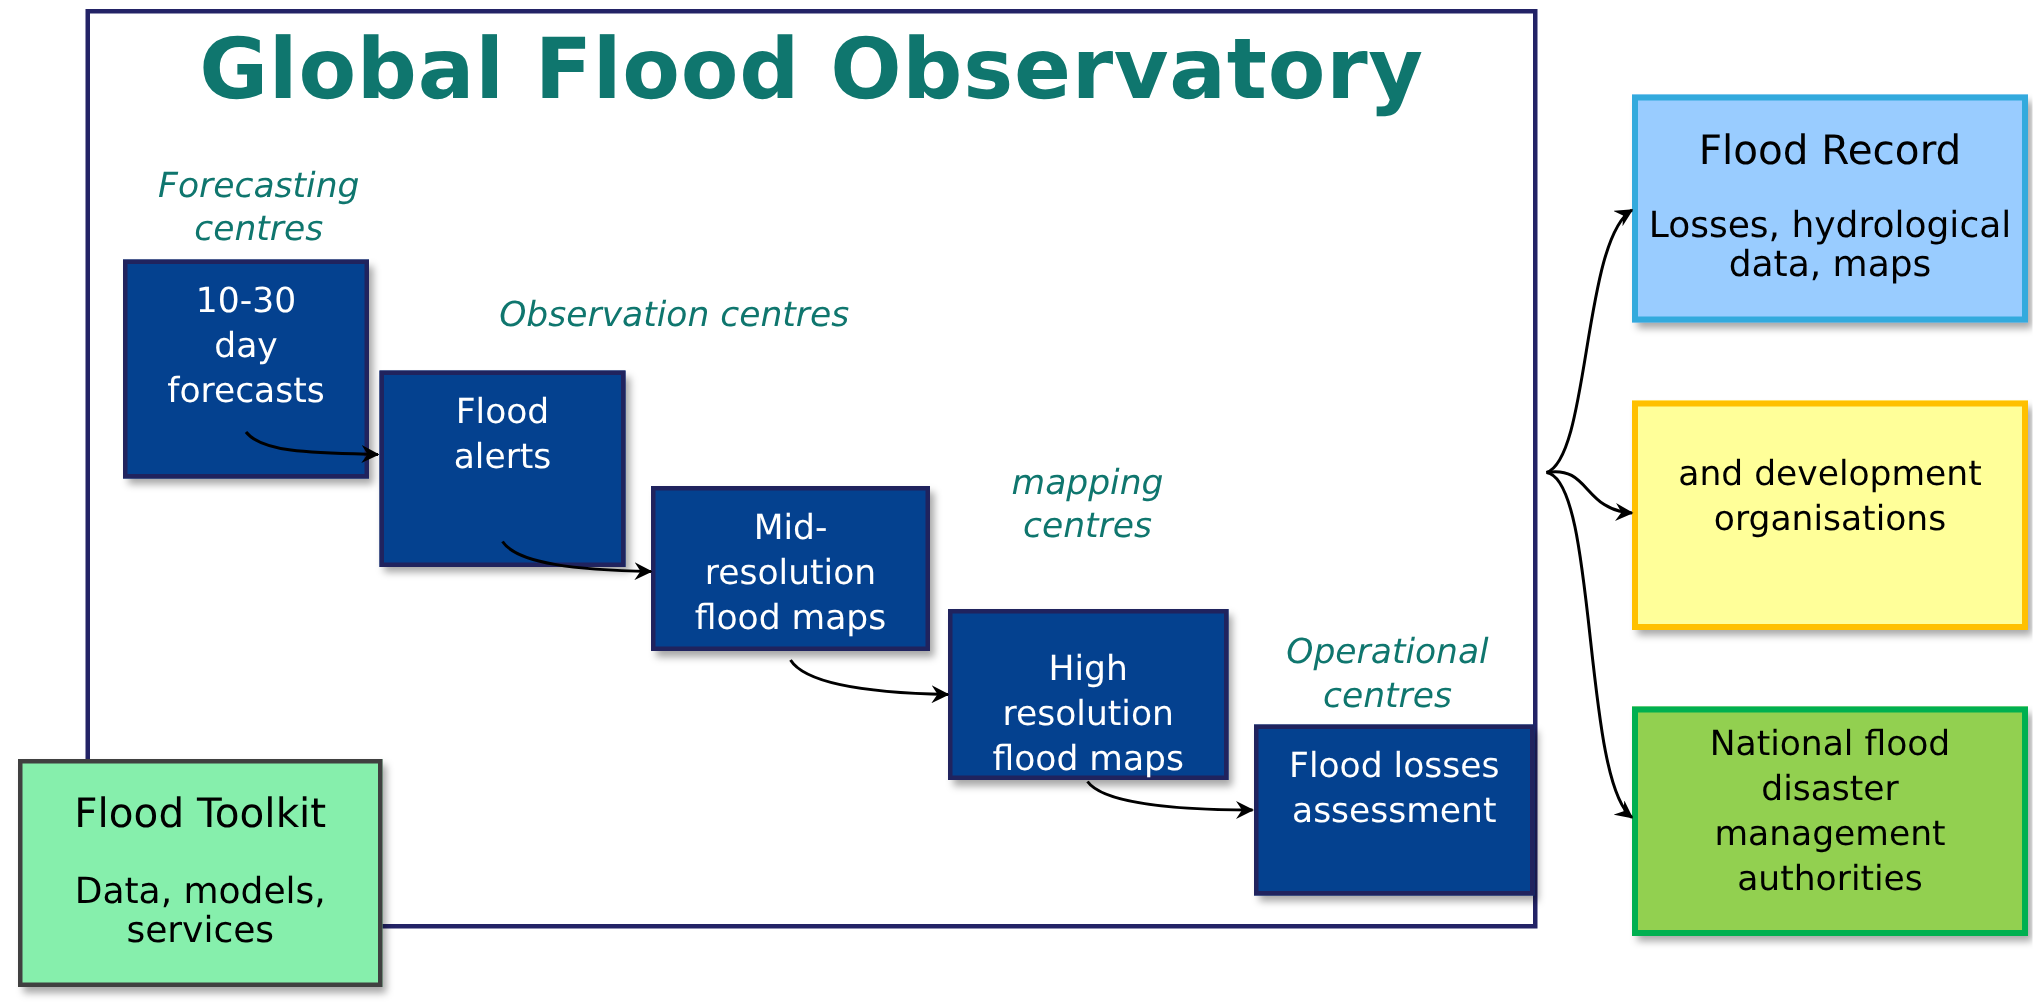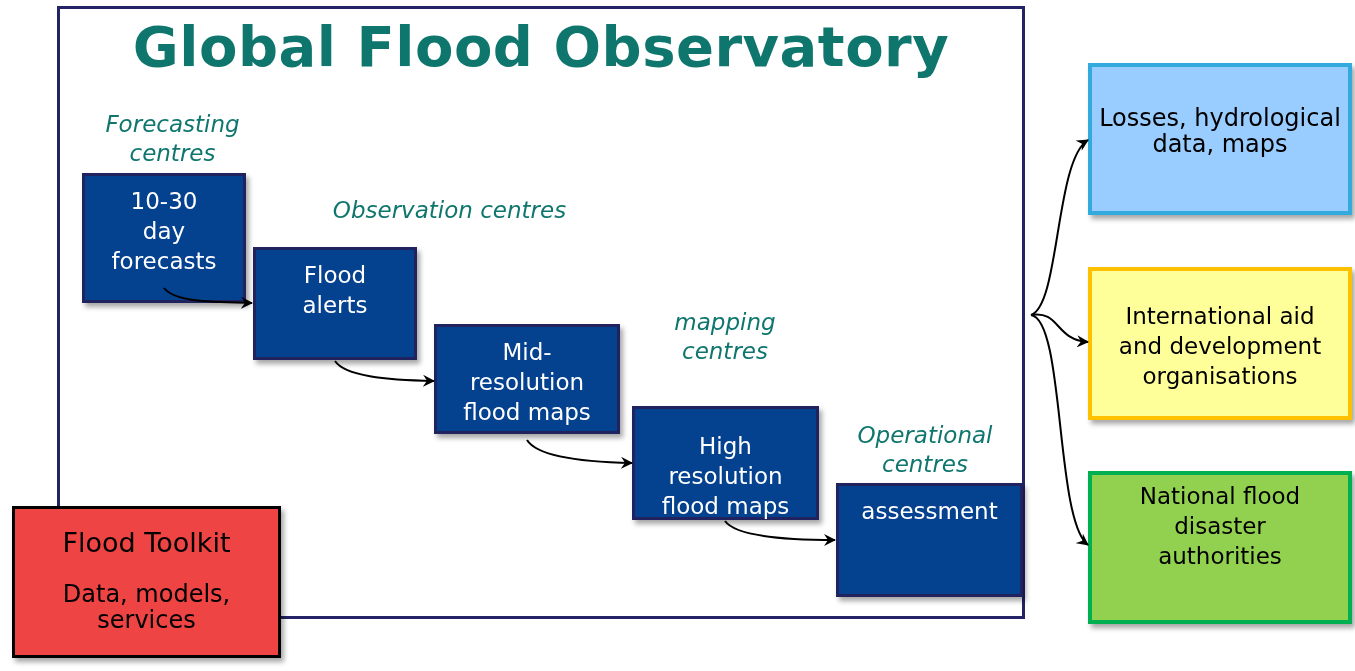--- a/index.html
+++ b/index.html
@@ -36,61 +36,63 @@
 </div>
 <div class="label" style="left:650px;top:308px;width:150px;">
   <span style="display:block">mapping</span>
   <span style="display:block">centres</span>
 </div>
 <div class="label" style="left:840px;top:408px;width:170px;margin-top:13px;">
   <span style="display:block">Operational</span>
   <span style="display:block">centres</span>
 </div>
 
-<div class="box" style="left:82px;top:173px;width:164px;height:130px;padding-top:10px;">
+<div class="box" style="left:82px;top:173px;width:164px;height:146px;padding-top:10px;">
   <span>10-30</span>
   <span>day</span>
   <span>forecasts</span>
 </div>
-<div class="box" style="left:253px;top:247px;width:164px;height:113px;padding-top:10px;">
+<div class="box" style="left:253px;top:247px;width:164px;height:131px;padding-top:10px;">
   <span>Flood</span>
   <span>alerts</span>
 </div>
 <div class="box" style="left:434px;top:324px;width:186px;height:110px;padding-top:10px;">
   <span>Mid-</span>
   <span>resolution</span>
   <span>flood maps</span>
 </div>
 <div class="box" style="left:632px;top:406px;width:187px;height:114px;padding-top:22px;">
   <span>High</span>
   <span>resolution</span>
   <span>flood maps</span>
 </div>
 <div class="box" style="left:836px;top:483px;width:187px;height:114px;padding-top:10px;">
+  <span>Flood losses</span>
   <span>assessment</span>
 </div>
 
-<div class="side" style="left:12px;top:506px;width:269px;height:152px;background:#ef4444;border:3px solid #000000;padding-top:18px;">
+<div class="side" style="left:12px;top:506px;width:243px;height:152px;background:#86efac;border:3px solid #404040;padding-top:18px;">
   <span class="h">Flood Toolkit</span>
   <span class="s" style="margin-top:22px">Data, models,</span>
   <span class="s">services</span>
 </div>
 
 <div class="side" style="left:1088px;top:63px;width:264px;height:152px;background:#99ccff;border:4px solid #33aadd;padding-top:18px;">
+  <span class="h">Flood Record</span>
   <span class="s" style="margin-top:20px">Losses, hydrological</span>
   <span class="s">data, maps</span>
 </div>
 <div class="side" style="left:1088px;top:267px;width:264px;height:153px;background:#ffff99;border:4px solid #ffc000;padding-top:30px;">
-  <span class="b">International aid</span>
   <span class="b">and development</span>
   <span class="b">organisations</span>
 </div>
 <div class="side" style="left:1088px;top:471px;width:264px;height:153px;background:#92d050;border:4px solid #00b050;padding-top:6px;">
   <span class="b">National flood</span>
   <span class="b">disaster</span>
+  <span class="b">management</span>
   <span class="b">authorities</span>
 </div>
 
 <svg class="arrows" viewBox="0 0 1355 671">
   <defs>
     <marker id="ah" viewBox="0 0 12 12" refX="11" refY="6" markerWidth="12" markerHeight="12" orient="auto" markerUnits="userSpaceOnUse">
       <path d="M0,0 L12,6 L0,12 L4,6 Z" fill="#000"></path>
     </marker>
   </defs>
   <g fill="none" stroke="#000" stroke-width="2">

